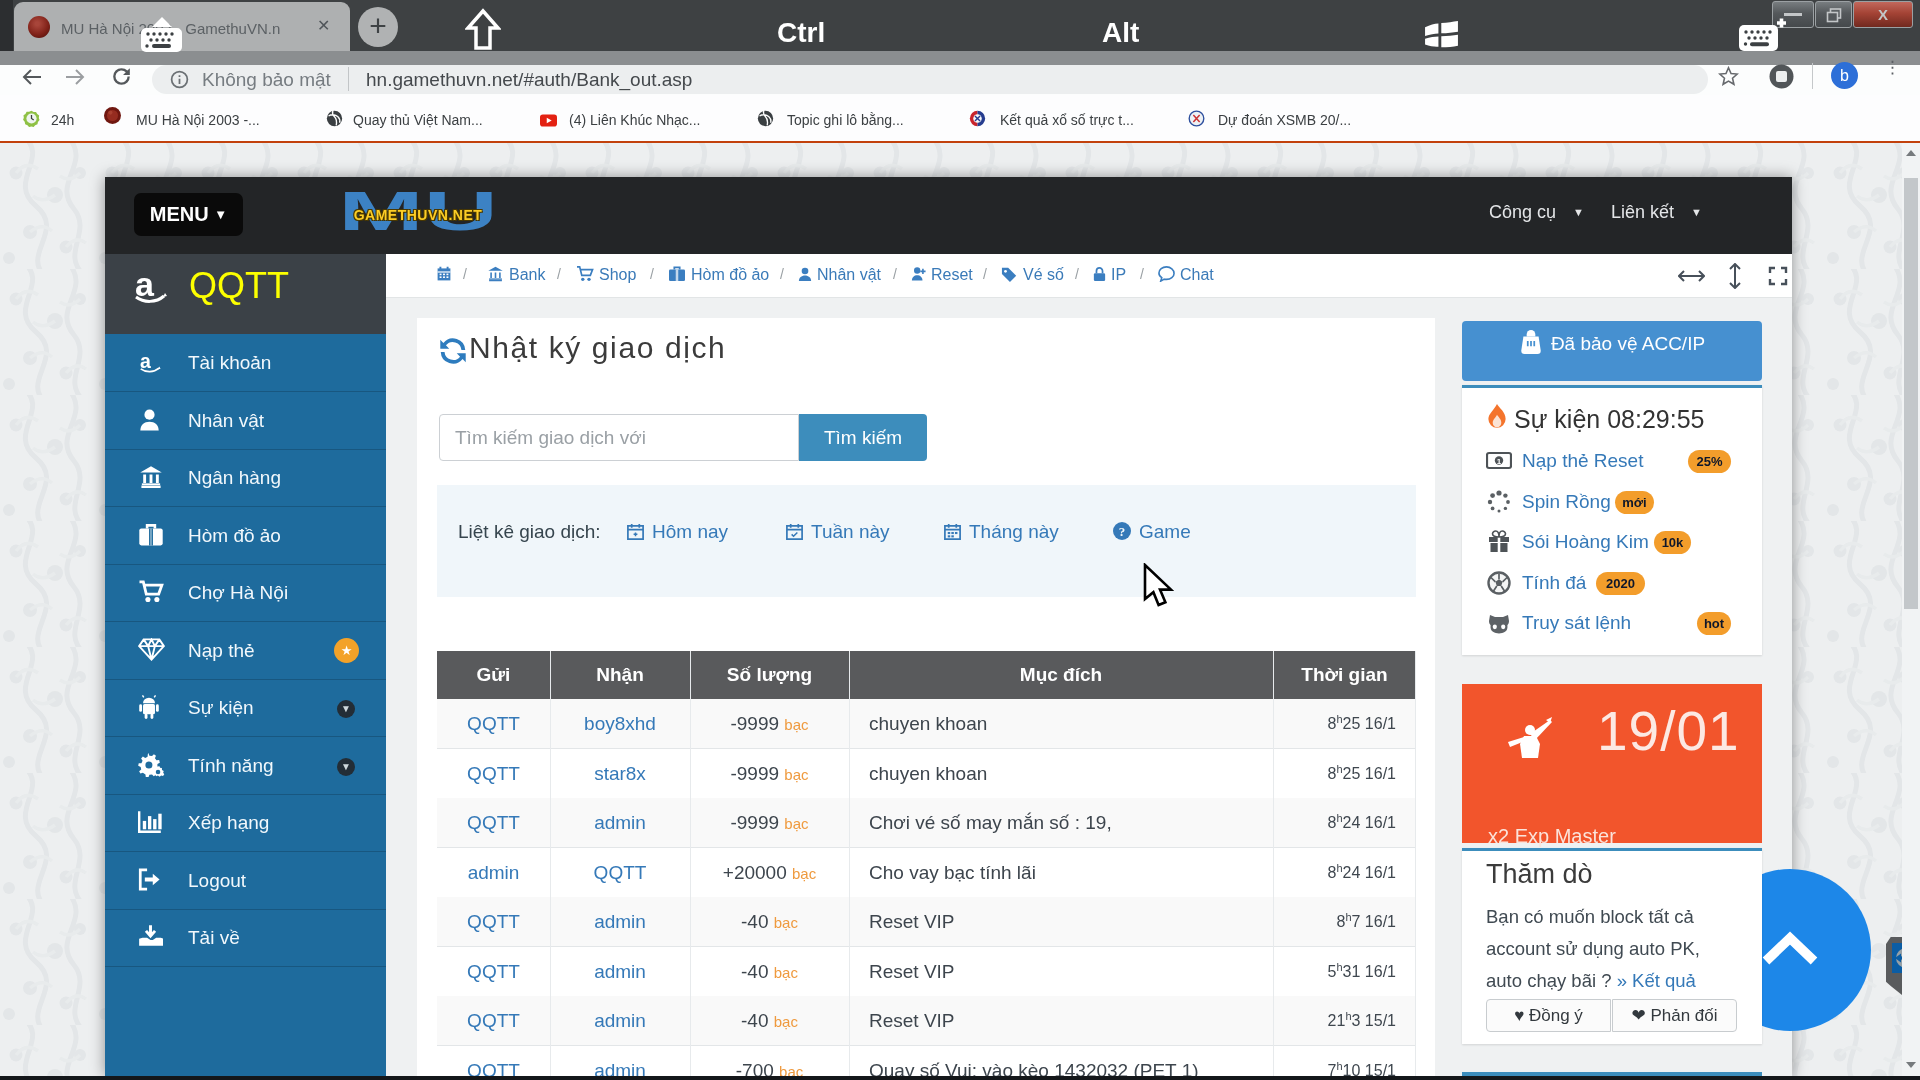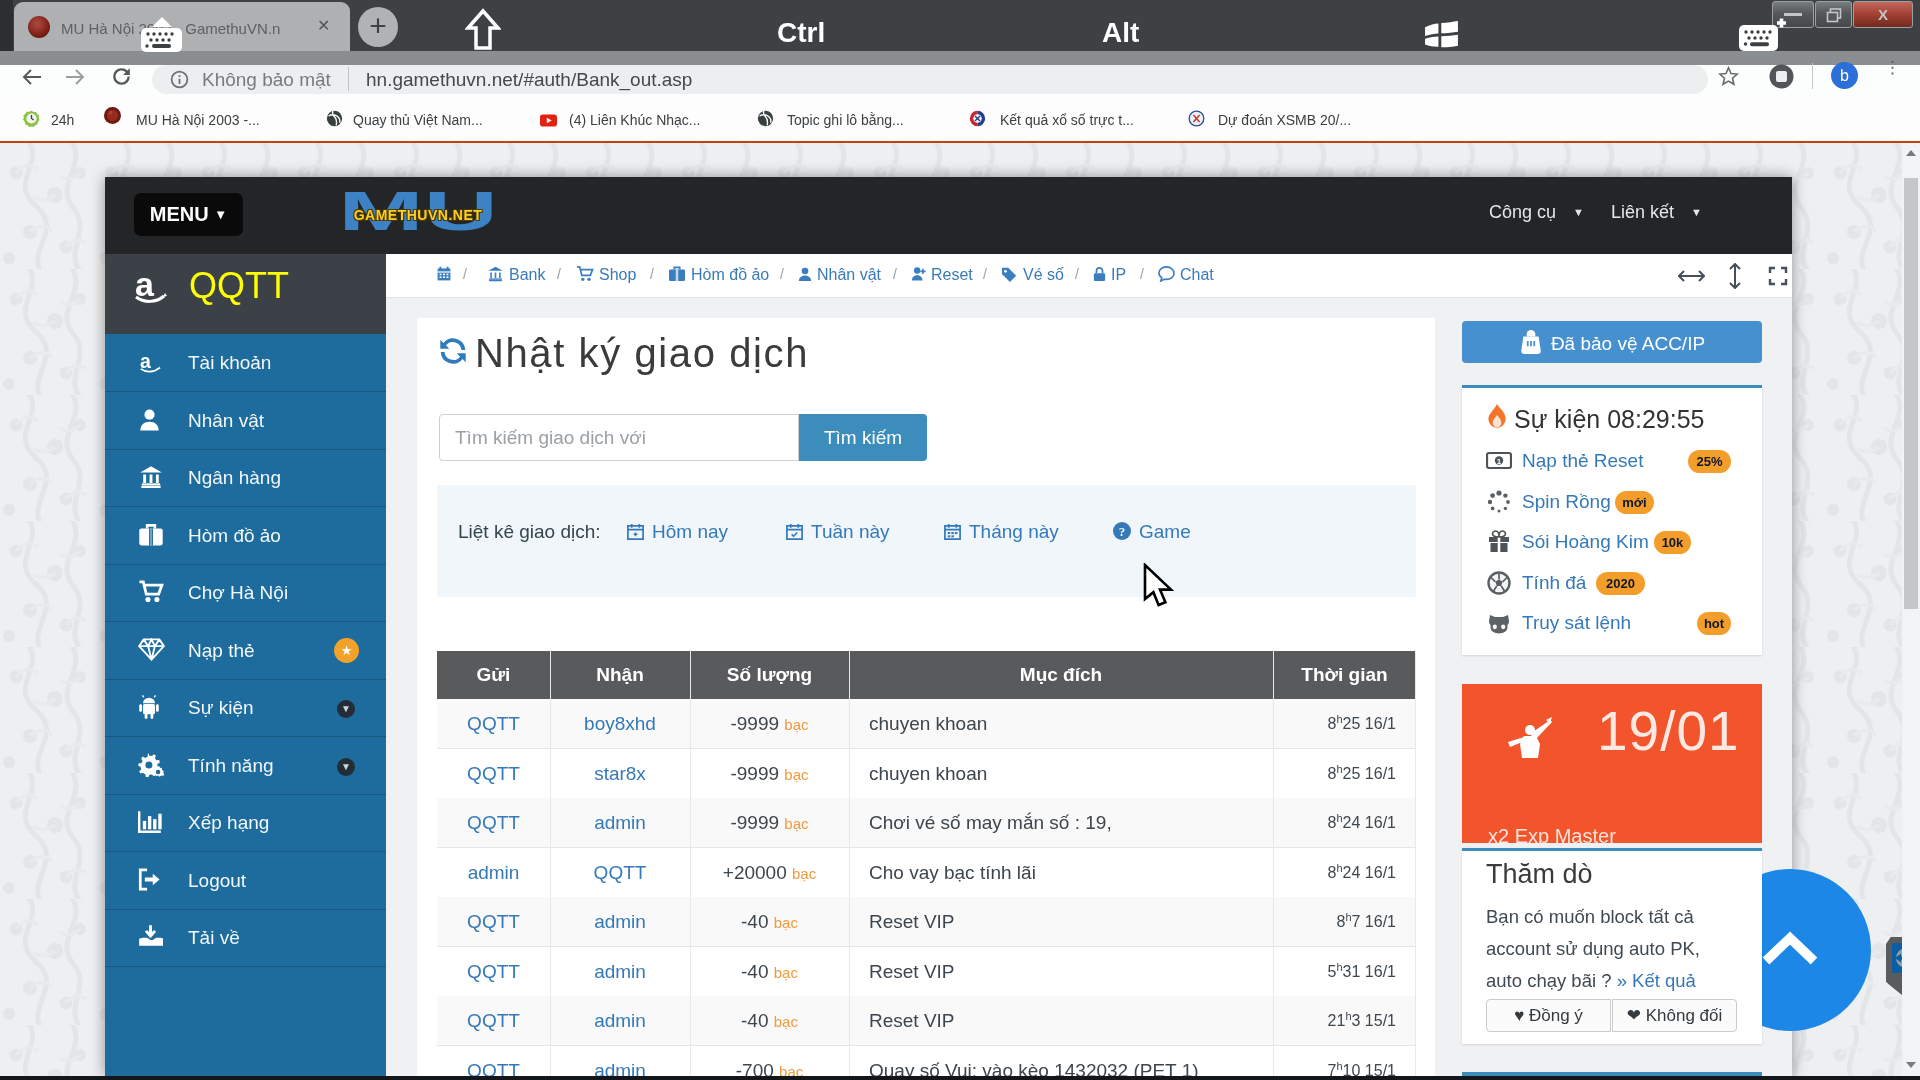--- a/index.html
+++ b/index.html
@@ -58,21 +58,21 @@
 
 #main { position:absolute; left:281px; top:77px; width:1406px; height:822px; background:#eff1f2; }
 #crumbs { position:absolute; left:0; top:0; width:1406px; height:44px; background:#fff; border-bottom:1px solid #e2e5e6; }
 .cr { position:absolute; top:12px; font-size:16px; color:#3a7ab8; white-space:nowrap; }
 .cr svg { display:inline-block; vertical-align:-2px; margin-right:5px; }
 .crs { position:absolute; top:12px; font-size:14px; color:#9aa0a4; }
 .cric { position:absolute; top:11px; color:#47505a; }
 
 
 #panel { position:absolute; left:31px; top:64px; width:1018px; height:758px; background:#fff; }
-#hdr { position:absolute; left:58px; top:13px; font-size:40px; color:#3b3b3b; letter-spacing:1.6px; }
+#hdr { position:absolute; left:52px; top:13px; font-size:30px; color:#3b3b3b; letter-spacing:1.6px; }
 #refr { position:absolute; left:20px; top:17px; width:32px; height:32px; }
 #sinput { position:absolute; left:22px; top:96px; width:360px; height:47px; border:1px solid #ccd0d4; border-radius:4px 0 0 4px; font-size:19px; color:#9aa0a5; line-height:45px; padding-left:15px; background:#fff; }
 #sbtn { position:absolute; left:382px; top:96px; width:128px; height:47px; background:#3d8dbc; border-radius:0 4px 4px 0; color:#fff; font-size:19px; text-align:center; line-height:47px; }
 #fband { position:absolute; left:20px; top:167px; width:979px; height:112px; background:#f0f6fa; font-size:19px; }
 #fband .t { position:absolute; left:21px; top:36px; color:#36454e; }
 .flink { position:absolute; top:36px; color:#3579b8; }
 .flink svg { display:inline-block; vertical-align:-3px; margin-right:7px; }
 
 
 #tbl { position:absolute; left:20px; top:295px; width:979px; height:463px; font-size:19px; overflow:hidden;margin-top:38px; }
@@ -82,21 +82,21 @@
 .trow.st { background:#f9f9f9; }
 .td { position:absolute; top:14px; text-align:center; color:#3d454d; }
 .td.lk { color:#3579b8; }
 .td.ms { text-align:left; }
 .td.tm { text-align:right; font-size:16px; color:#3f474f; }
 .td .bac { color:#ef9a3e; font-size:15px; }
 .vln { position:absolute; top:0; width:1px; height:463px; background:#e7eaec; }
 sup { font-size:11px; }
 
 
-#accbtn { z-index:4; position:absolute; left:1357px; top:144px; width:300px; height:42px; background:#4690d0; border-radius:4px; color:#fff; font-size:19px; text-align:center; line-height:46px; }
+#accbtn { z-index:4; position:absolute; left:1357px; top:144px; width:300px; height:60px; background:#4690d0; border-radius:4px; color:#fff; font-size:19px; text-align:center; line-height:46px; }
 .rcard { z-index:4; position:absolute; left:1357px; width:300px; background:#fff; border-top:3px solid #3c8dbc; box-shadow:0 1px 2px rgba(0,0,0,.12); }
 #evcard { top:208px; height:270px; }
 #evcard .tit { position:absolute; left:52px; top:17px; font-size:25px; color:#333; }
 .evrow { position:absolute; left:25px; font-size:19px; color:#3579b8; }
 .pill { position:absolute; height:23px; border-radius:12px; background:#f39d2b; color:#0f172a; font-size:13px; font-weight:bold; text-align:center; line-height:23px; }
 #orcard { z-index:4; position:absolute; left:1357px; top:507px; width:300px; height:159px; background:#f2552c; color:#fff; }
 #orcard .dt { position:absolute; left:135px; top:15px; font-size:55px; font-weight:300; letter-spacing:1px; color:#fce9e3; }
 #orcard .x2 { position:absolute; left:26px; top:105px; font-size:20px; color:#fbe3da;margin-top:36px; }
 #pollcard { top:671px; height:196px; }
 #pollcard .tit { position:absolute; left:24px; top:8px; font-size:27px; color:#3b3b3b; }
@@ -495,21 +495,21 @@
             <path d="M46 4l6-3-2 6z"></path>
           </g>
         </svg>
         <div class="dt">19/01</div>
         <div class="x2">x2 Exp Master</div>
       </div>
       <div id="pollcard" class="rcard">
         <div class="tit">Thăm dò</div>
 <div class="bd">Bạn có muốn block tất cả account sử dụng auto PK, auto chạy bãi ? <a>» Kết quả</a></div>
 <div class="pbtn" style="left:24px;border-radius:4px 0 0 4px">♥ Đồng ý</div>
-<div class="pbtn" style="left:150px;border-radius:0 4px 4px 0">❤ Không đối</div>
+<div class="pbtn" style="left:150px;border-radius:0 4px 4px 0">❤ Phản đối</div>
       </div>
       <div style="z-index:4;position:absolute;left:1357px;top:895px;width:300px;height:4px;background:#3c8dbc"></div>
  <div id="main">
   <div id="crumbs">
           <span class="cr" style="left:50px"><svg width="16" height="16" viewBox="0 0 20 20">
               <path d="M2 3h16v15H2z" fill="#3b7ec0"></path>
               <path d="M2 7.5h16" stroke="#fff" stroke-width="1.5"></path>
               <path d="M5.5 1v4M14.5 1v4" stroke="#3b7ec0" stroke-width="2.4"></path>
               <g fill="#fff">
                 <rect x="4.5" y="9.5" width="2.4" height="2"></rect>

